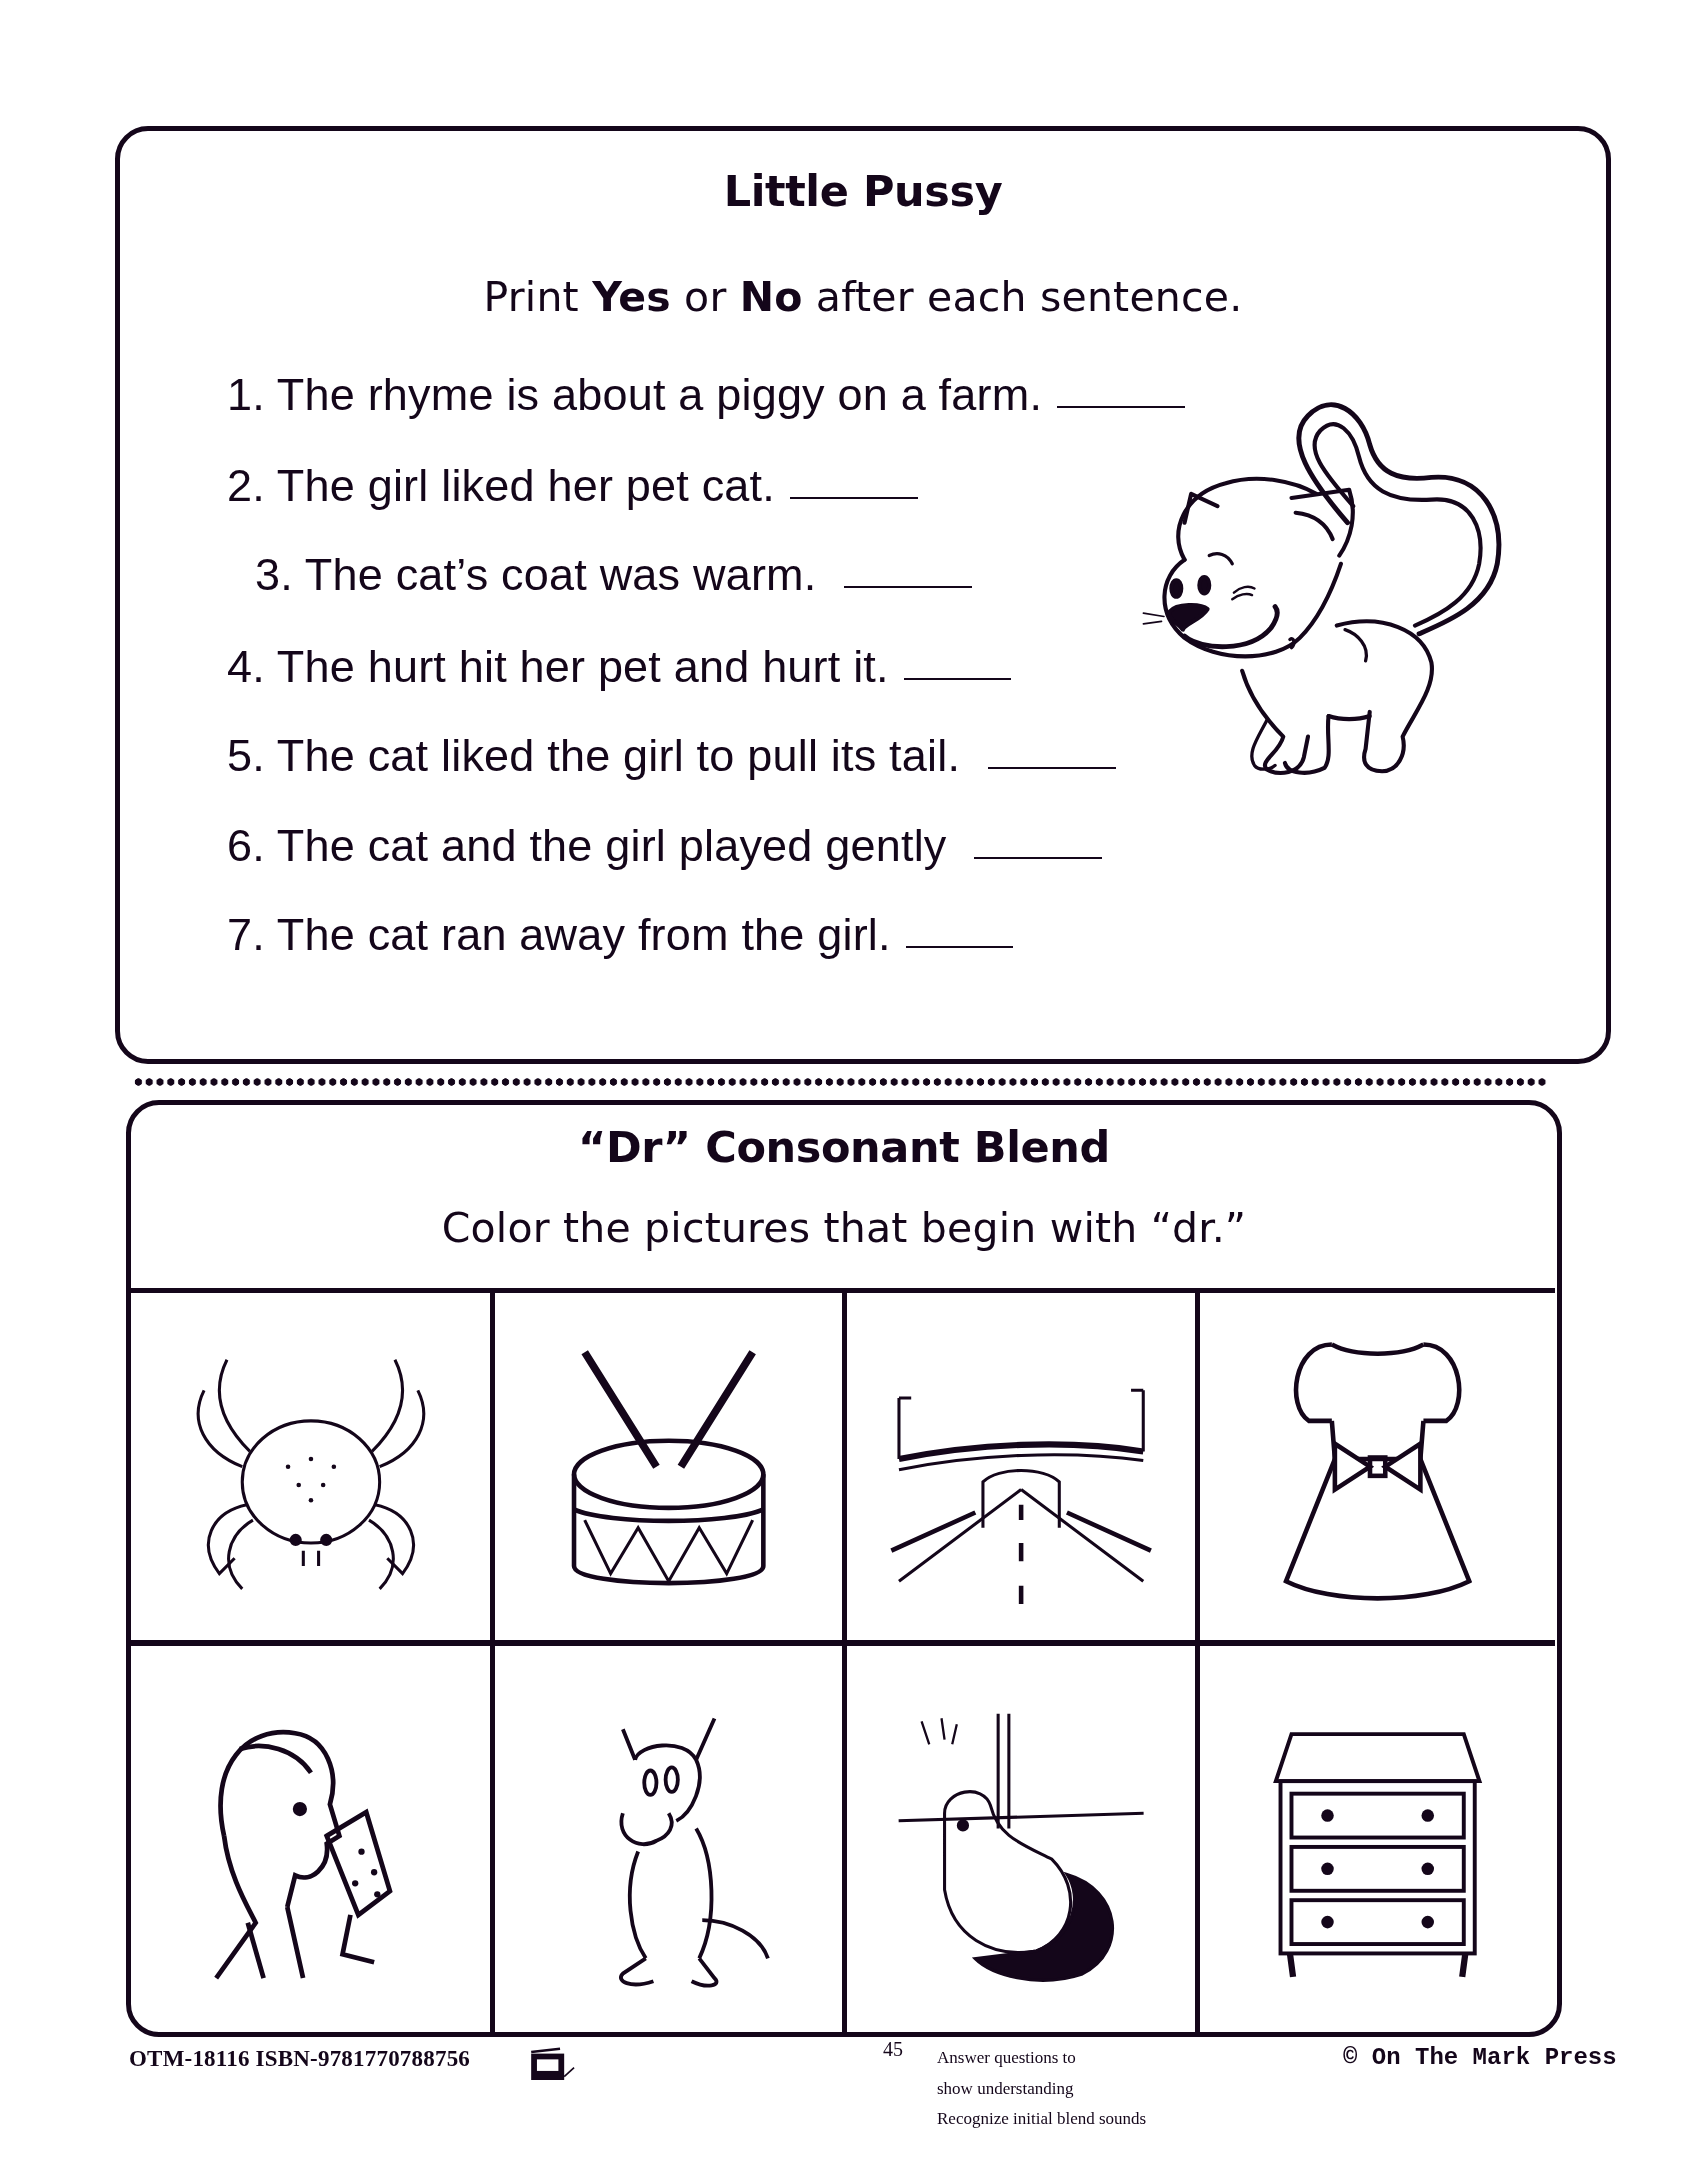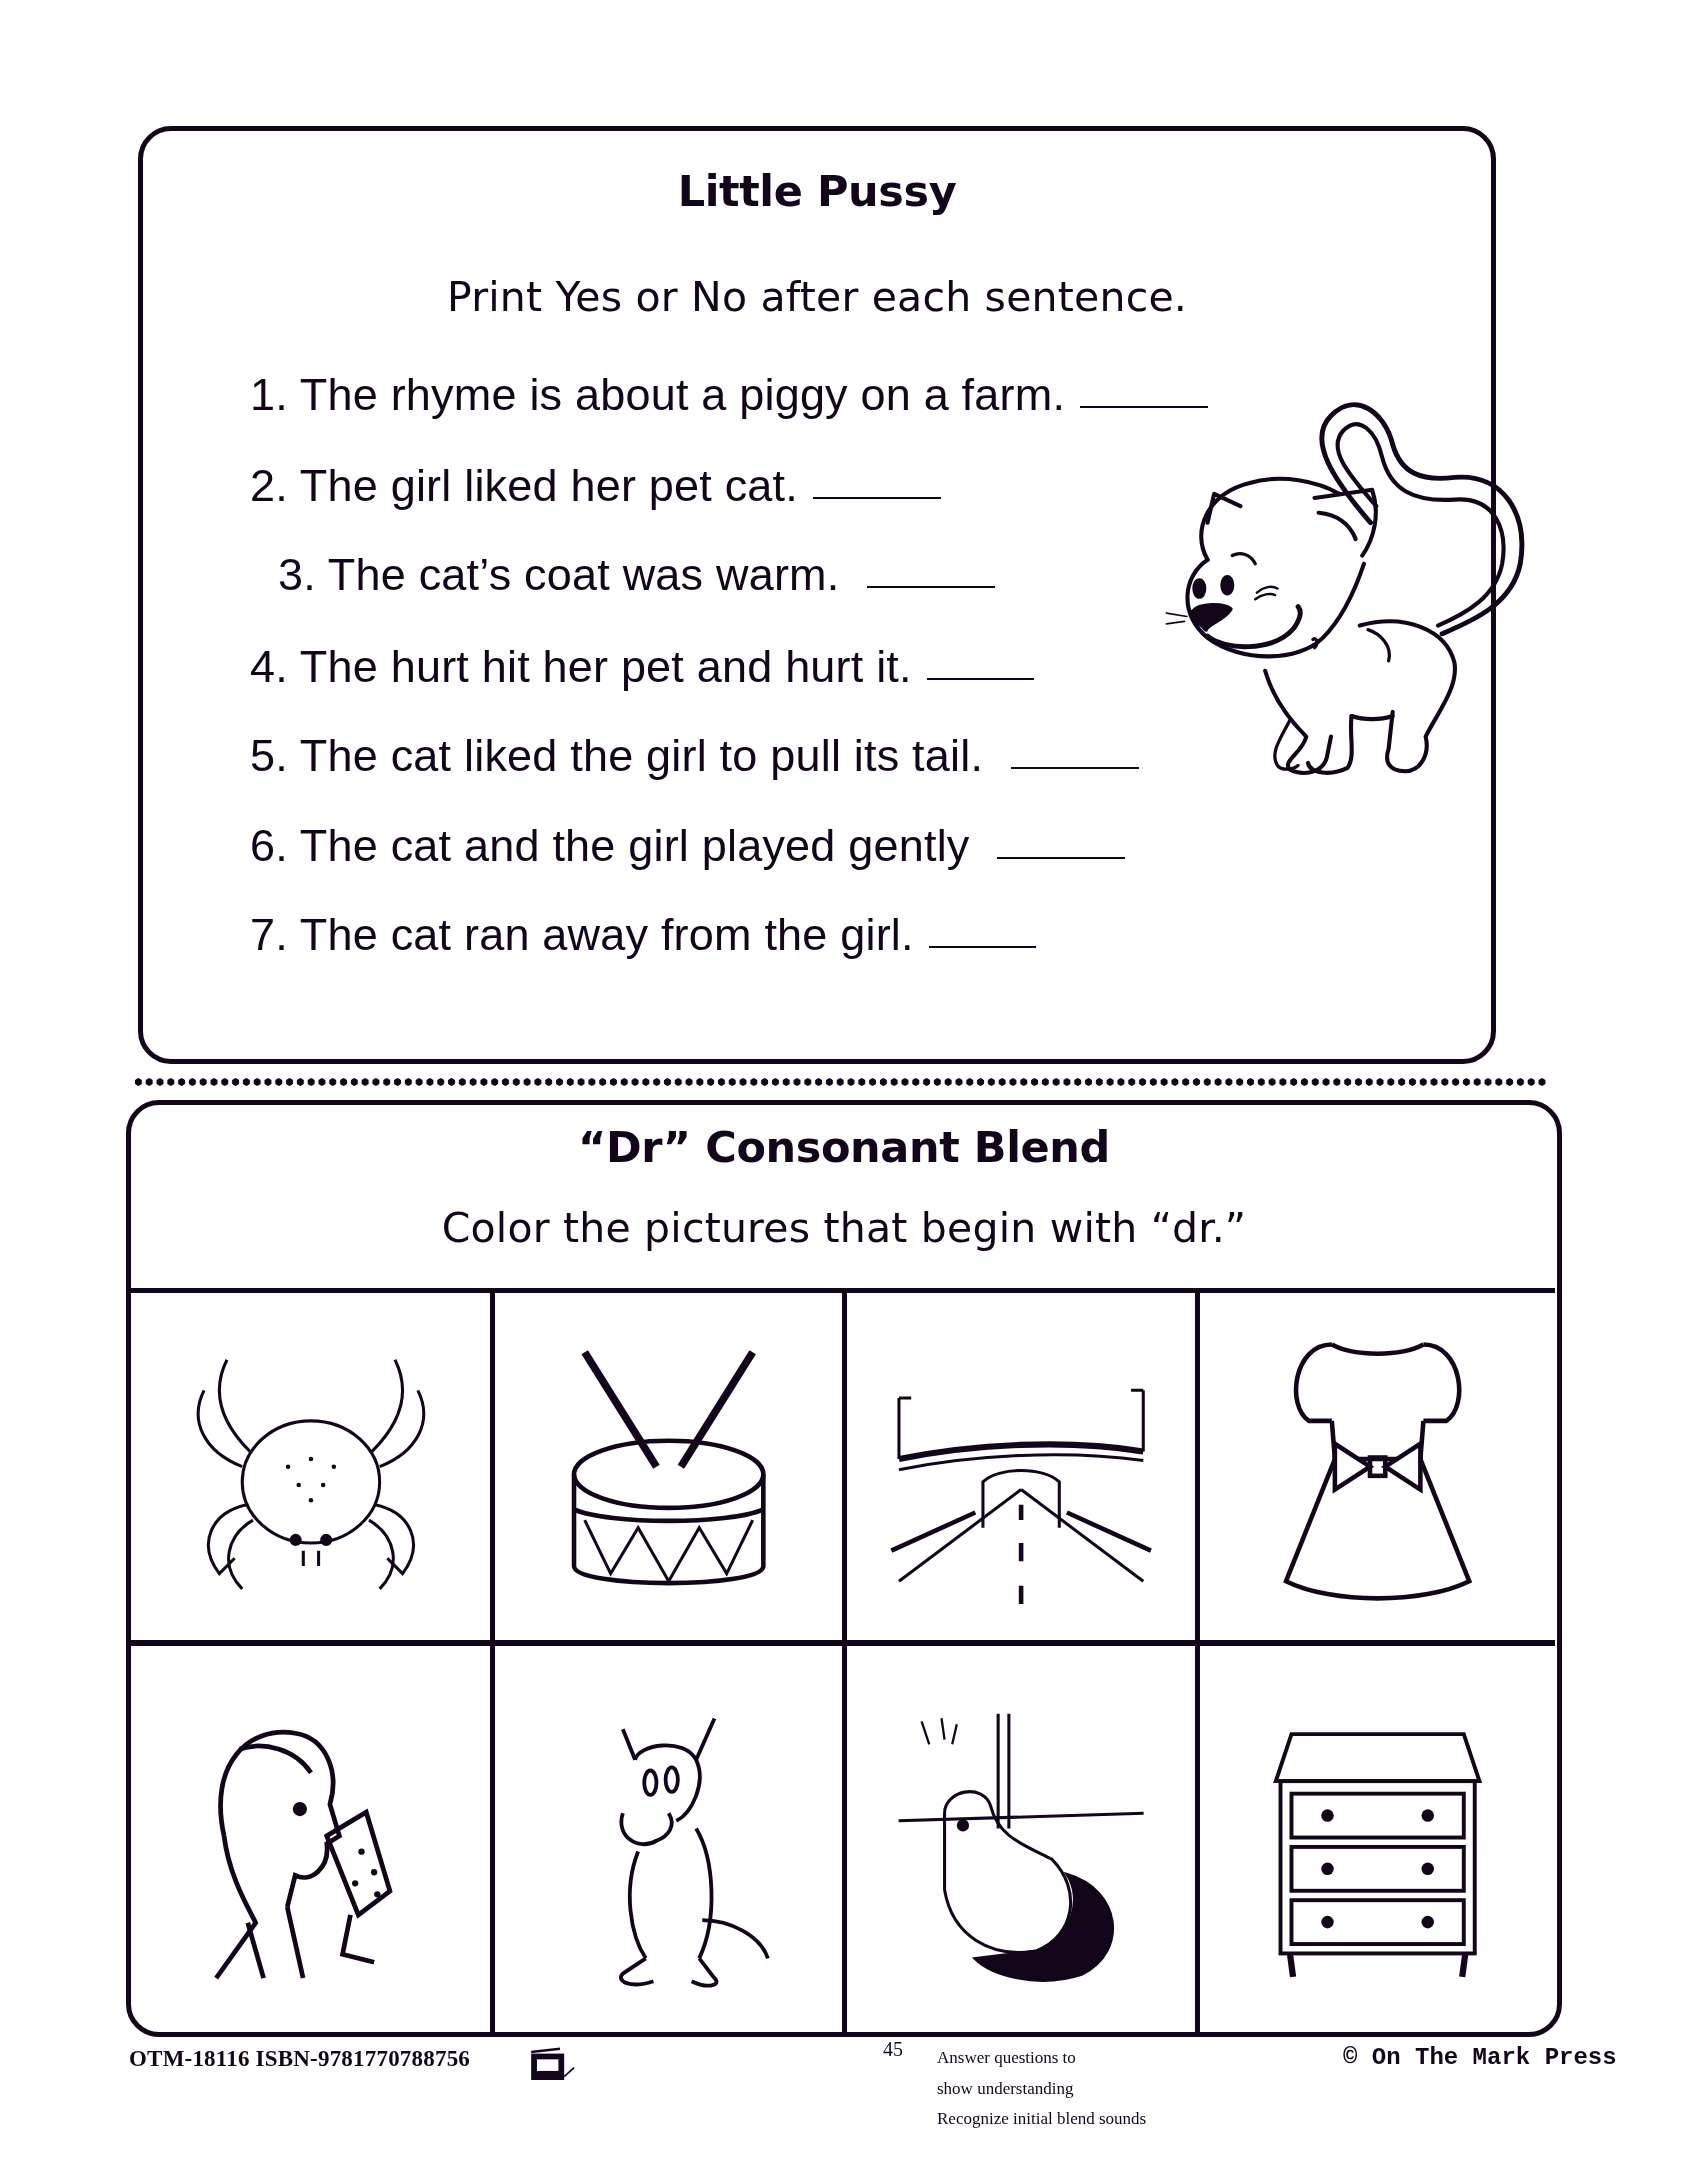--- a/index.html
+++ b/index.html
@@ -5,33 +5,33 @@
   * { box-sizing: border-box; margin: 0; padding: 0; }
   html, body { width: 1687px; height: 2183px; background: #ffffff; overflow: hidden; }
   body { position: relative; color: #14061a; font-family: "DejaVu Sans", sans-serif; }
 
   .box {
     position: absolute;
     border: 5.8px solid #14061a;
     border-radius: 33px;
     background: #fff;
   }
-  #box-top { left: 138px; top: 126px; width: 1358px; height: 938px; }
+  #box-top { left: 115px; top: 126px; width: 1496px; height: 938px; }
   #box-bottom { left: 126px; top: 1100px; width: 1436px; height: 937px; overflow: hidden; }
 
   .title {
     position: absolute; left: 0; right: 0; text-align: center;
     font-family: "DejaVu Sans", sans-serif; font-weight: bold;
     font-size: 43px; letter-spacing: -0.4px;
   }
   .instr {
     position: absolute; left: 0; right: 0; text-align: center;
     font-family: "DejaVu Sans", sans-serif; font-size: 41px; letter-spacing: 0.2px;
   }
-  .instr b { font-weight: normal; }
+  .instr b { font-weight: bold; }
 
   .q-list { position: absolute; left: 107px; top: 239px; width: 1071px; }
   .q-item {
     position: absolute; left: 0; white-space: nowrap;
     font-family: Liberation Sans, sans-serif; font-size: 45px; letter-spacing: 0.2px;
     line-height: 49px;
   }
   .blank {
     display: inline-block; height: 2.5px; background: #14061a;
     vertical-align: baseline; margin-left: 15px; position: relative; top: -1.6px;

